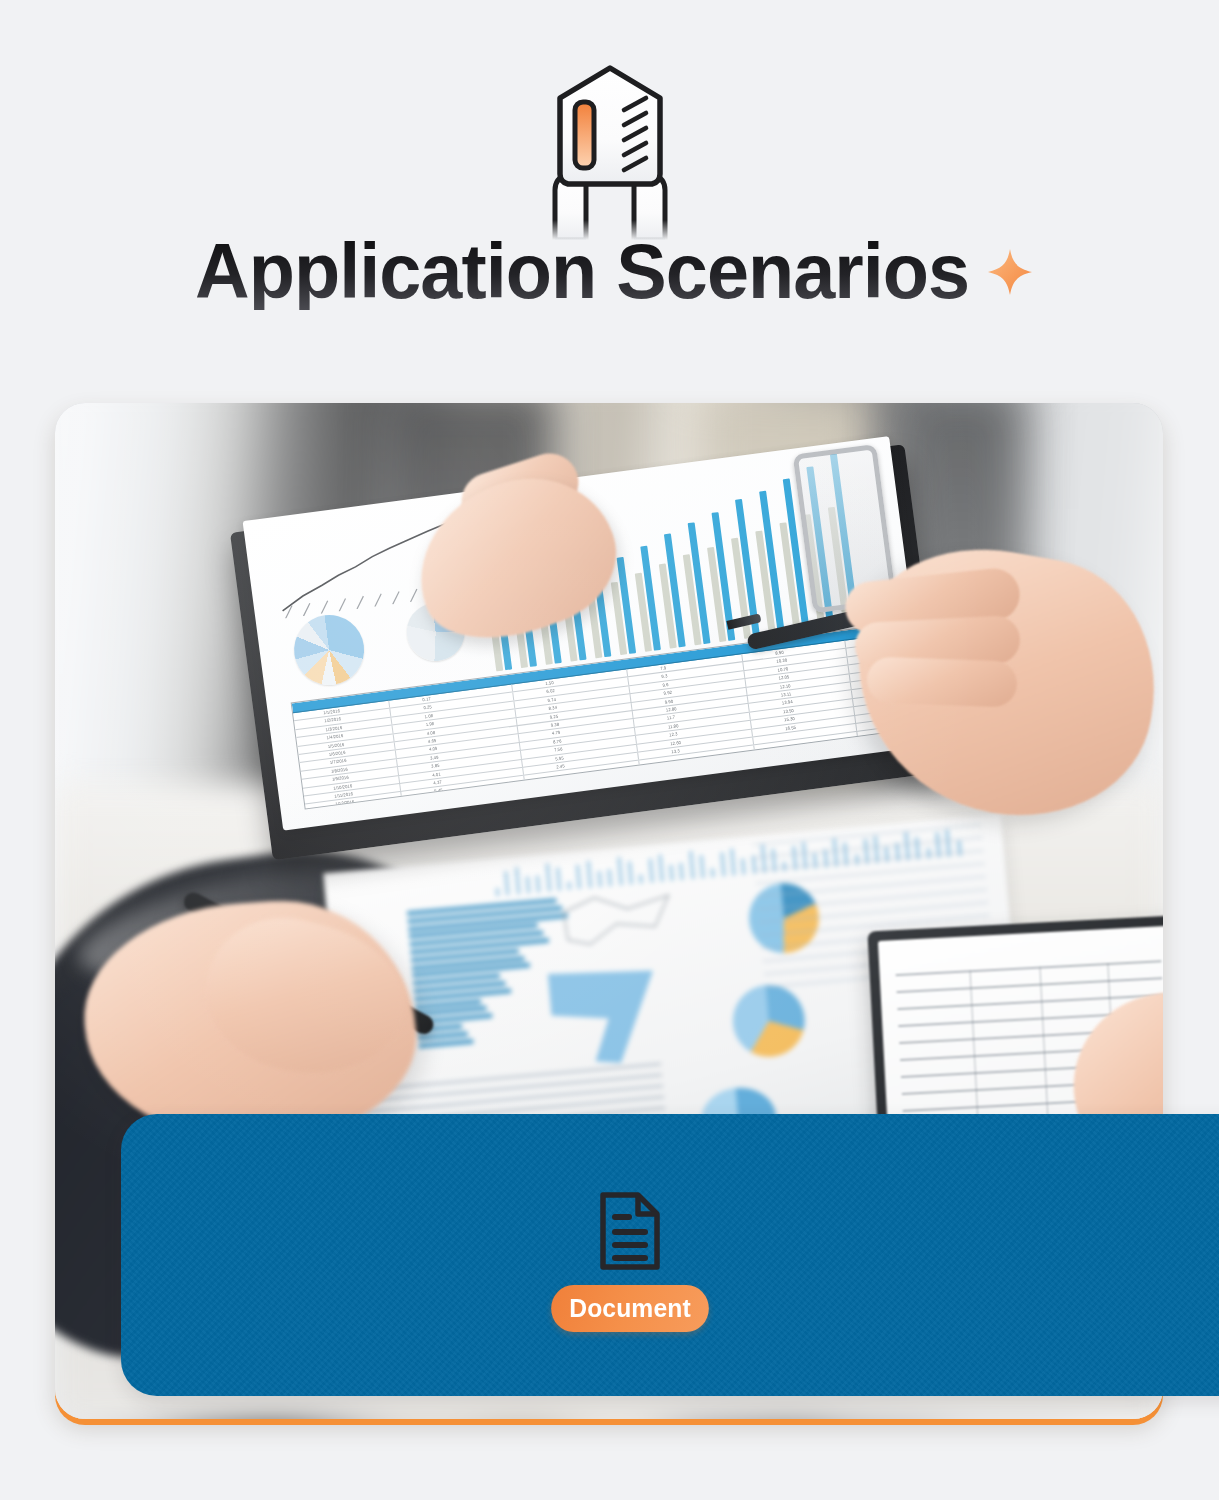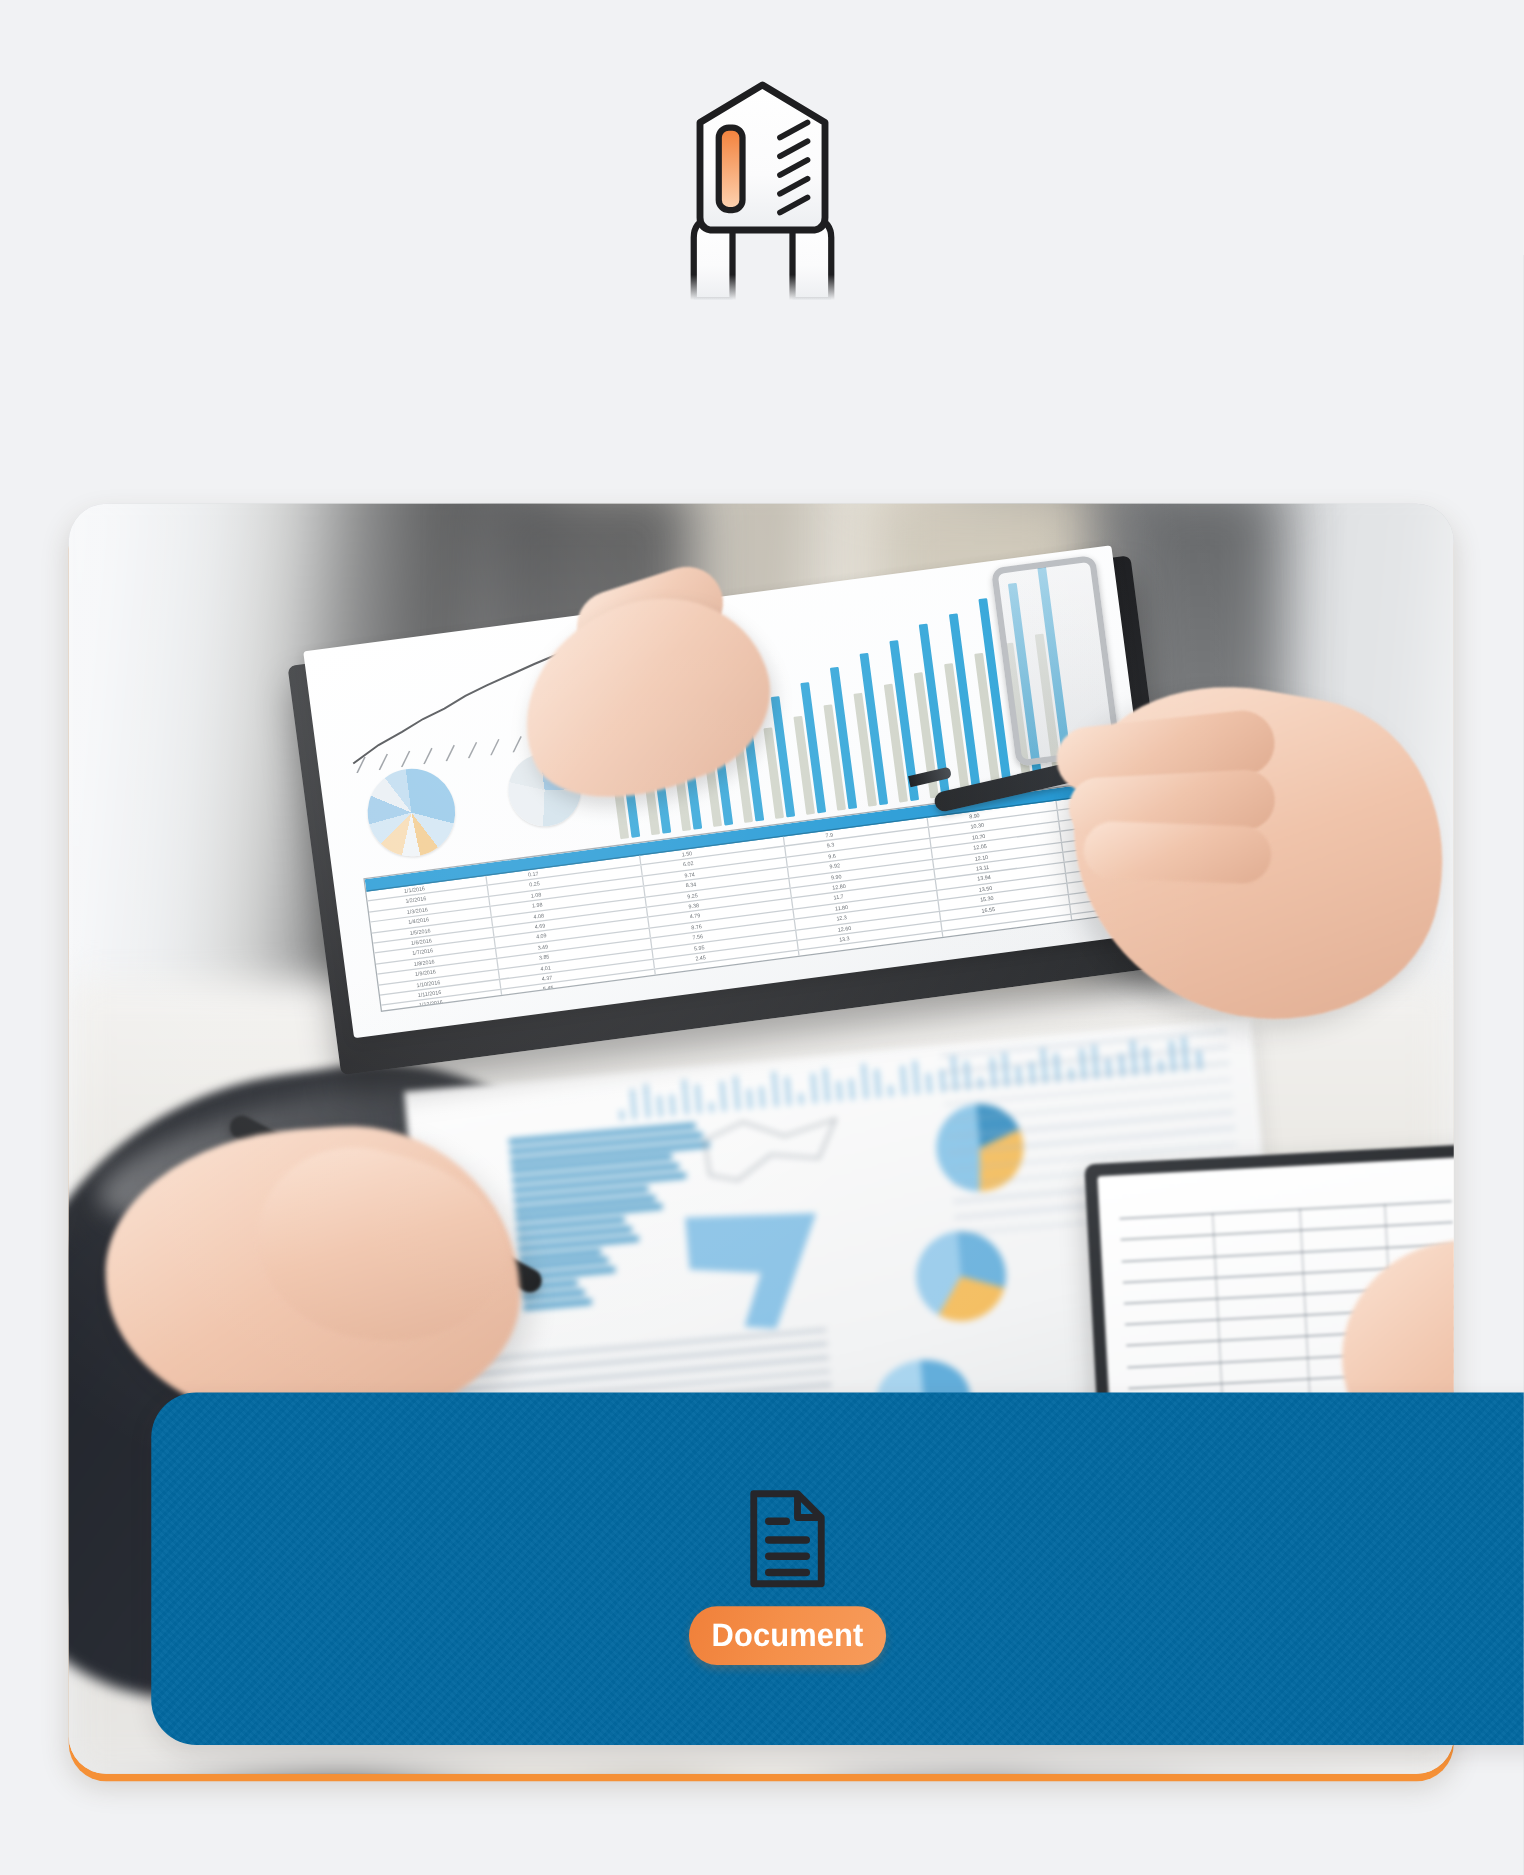--- a/index.html
+++ b/index.html
@@ -437,20 +437,32 @@
       <g stroke="#1e1e20" stroke-width="4.6" stroke-linecap="round">
         <line x1="124" y1="48" x2="146" y2="36"></line>
         <line x1="124" y1="63" x2="146" y2="51"></line>
         <line x1="124" y1="78" x2="146" y2="66"></line>
         <line x1="124" y1="93" x2="146" y2="81"></line>
         <line x1="124" y1="108" x2="146" y2="96"></line>
       </g>
     </svg>
   </div>
 
+  <div class="title-row">
+    <span class="title-text">Application Scenarios</span>
+    <svg class="sparkle" width="52" height="52" viewBox="0 0 52 52">
+      <defs>
+        <linearGradient id="spG" x1="0" y1="0" x2="1" y2="1">
+          <stop offset="0%" stop-color="#fbb980"></stop>
+          <stop offset="100%" stop-color="#f4863e"></stop>
+        </linearGradient>
+      </defs>
+      <path d="M26 3 C28.5 17 33.5 22.5 48 26 C33.5 29.5 28.5 35 26 49 C23.5 35 18.5 29.5 4 26 C18.5 22.5 23.5 17 26 3 Z" fill="url(#spG)"></path>
+    </svg>
+  </div>
 </div>
 
 <div class="photo-card">
   <div class="photo">
 
     <div class="bg-office"></div>
     <div class="bg-window"></div>
     <div class="bg-pillar"></div>
     <div class="bg-dark-right"></div>
     <div class="bg-table"></div>

